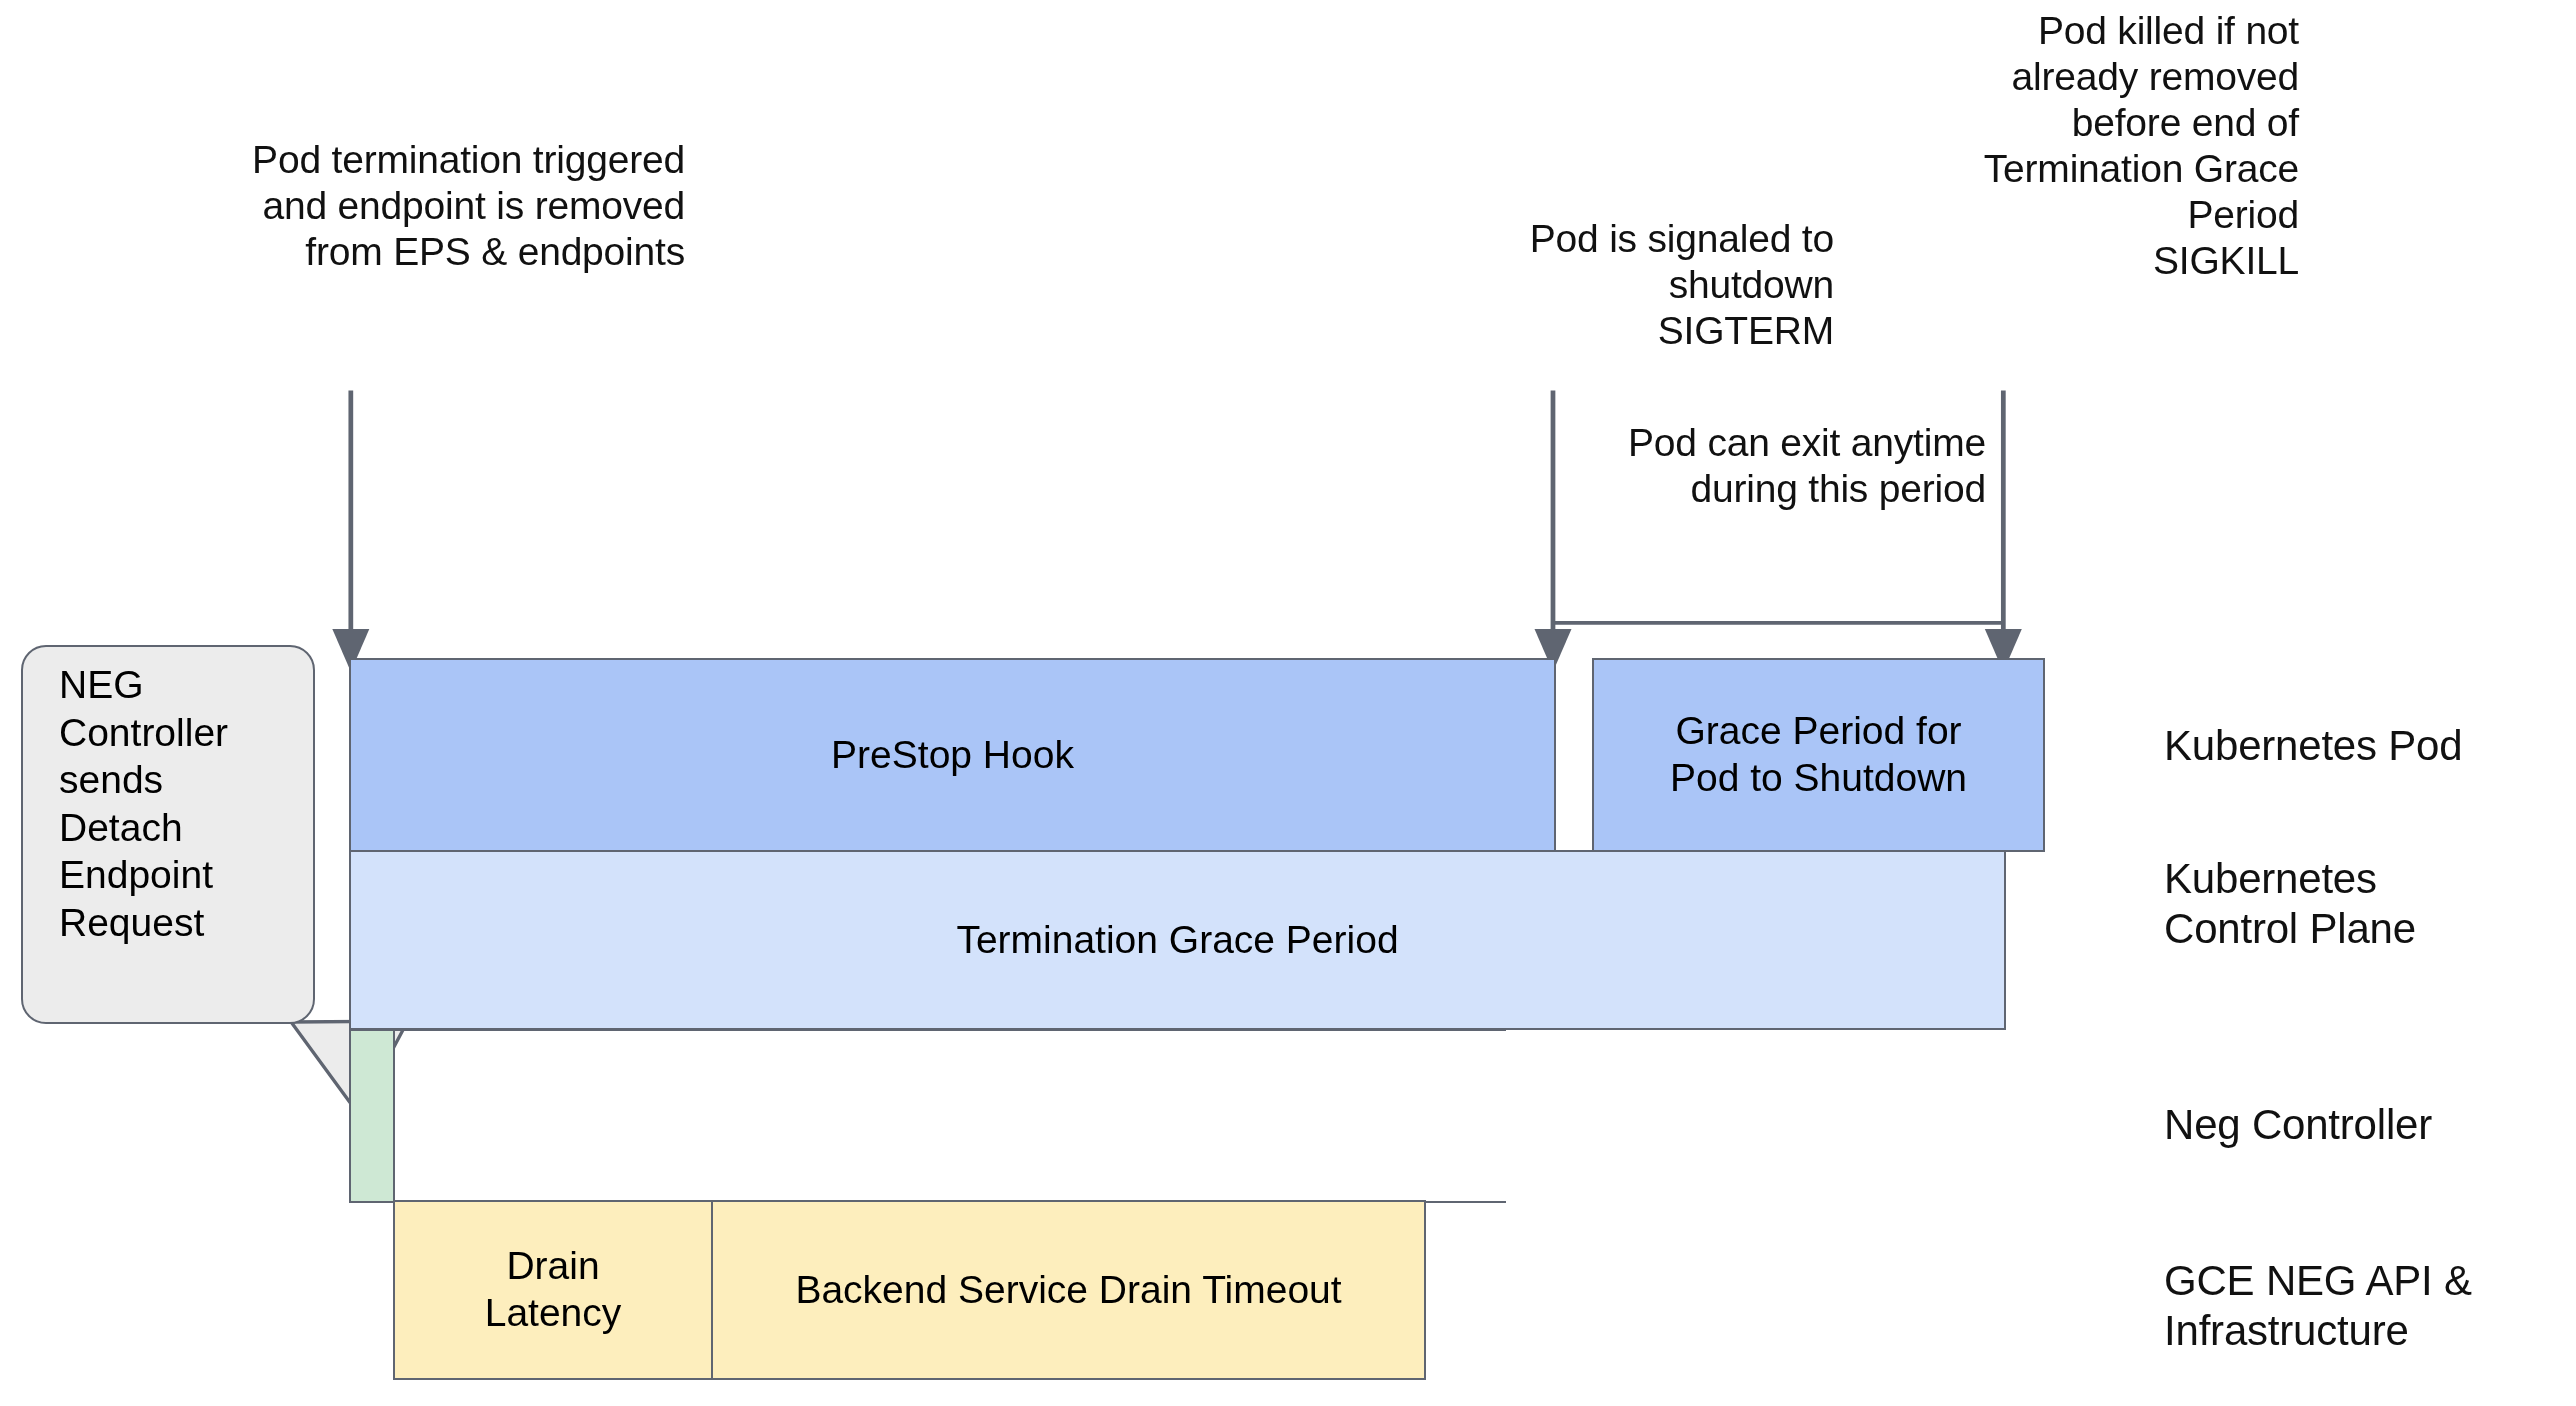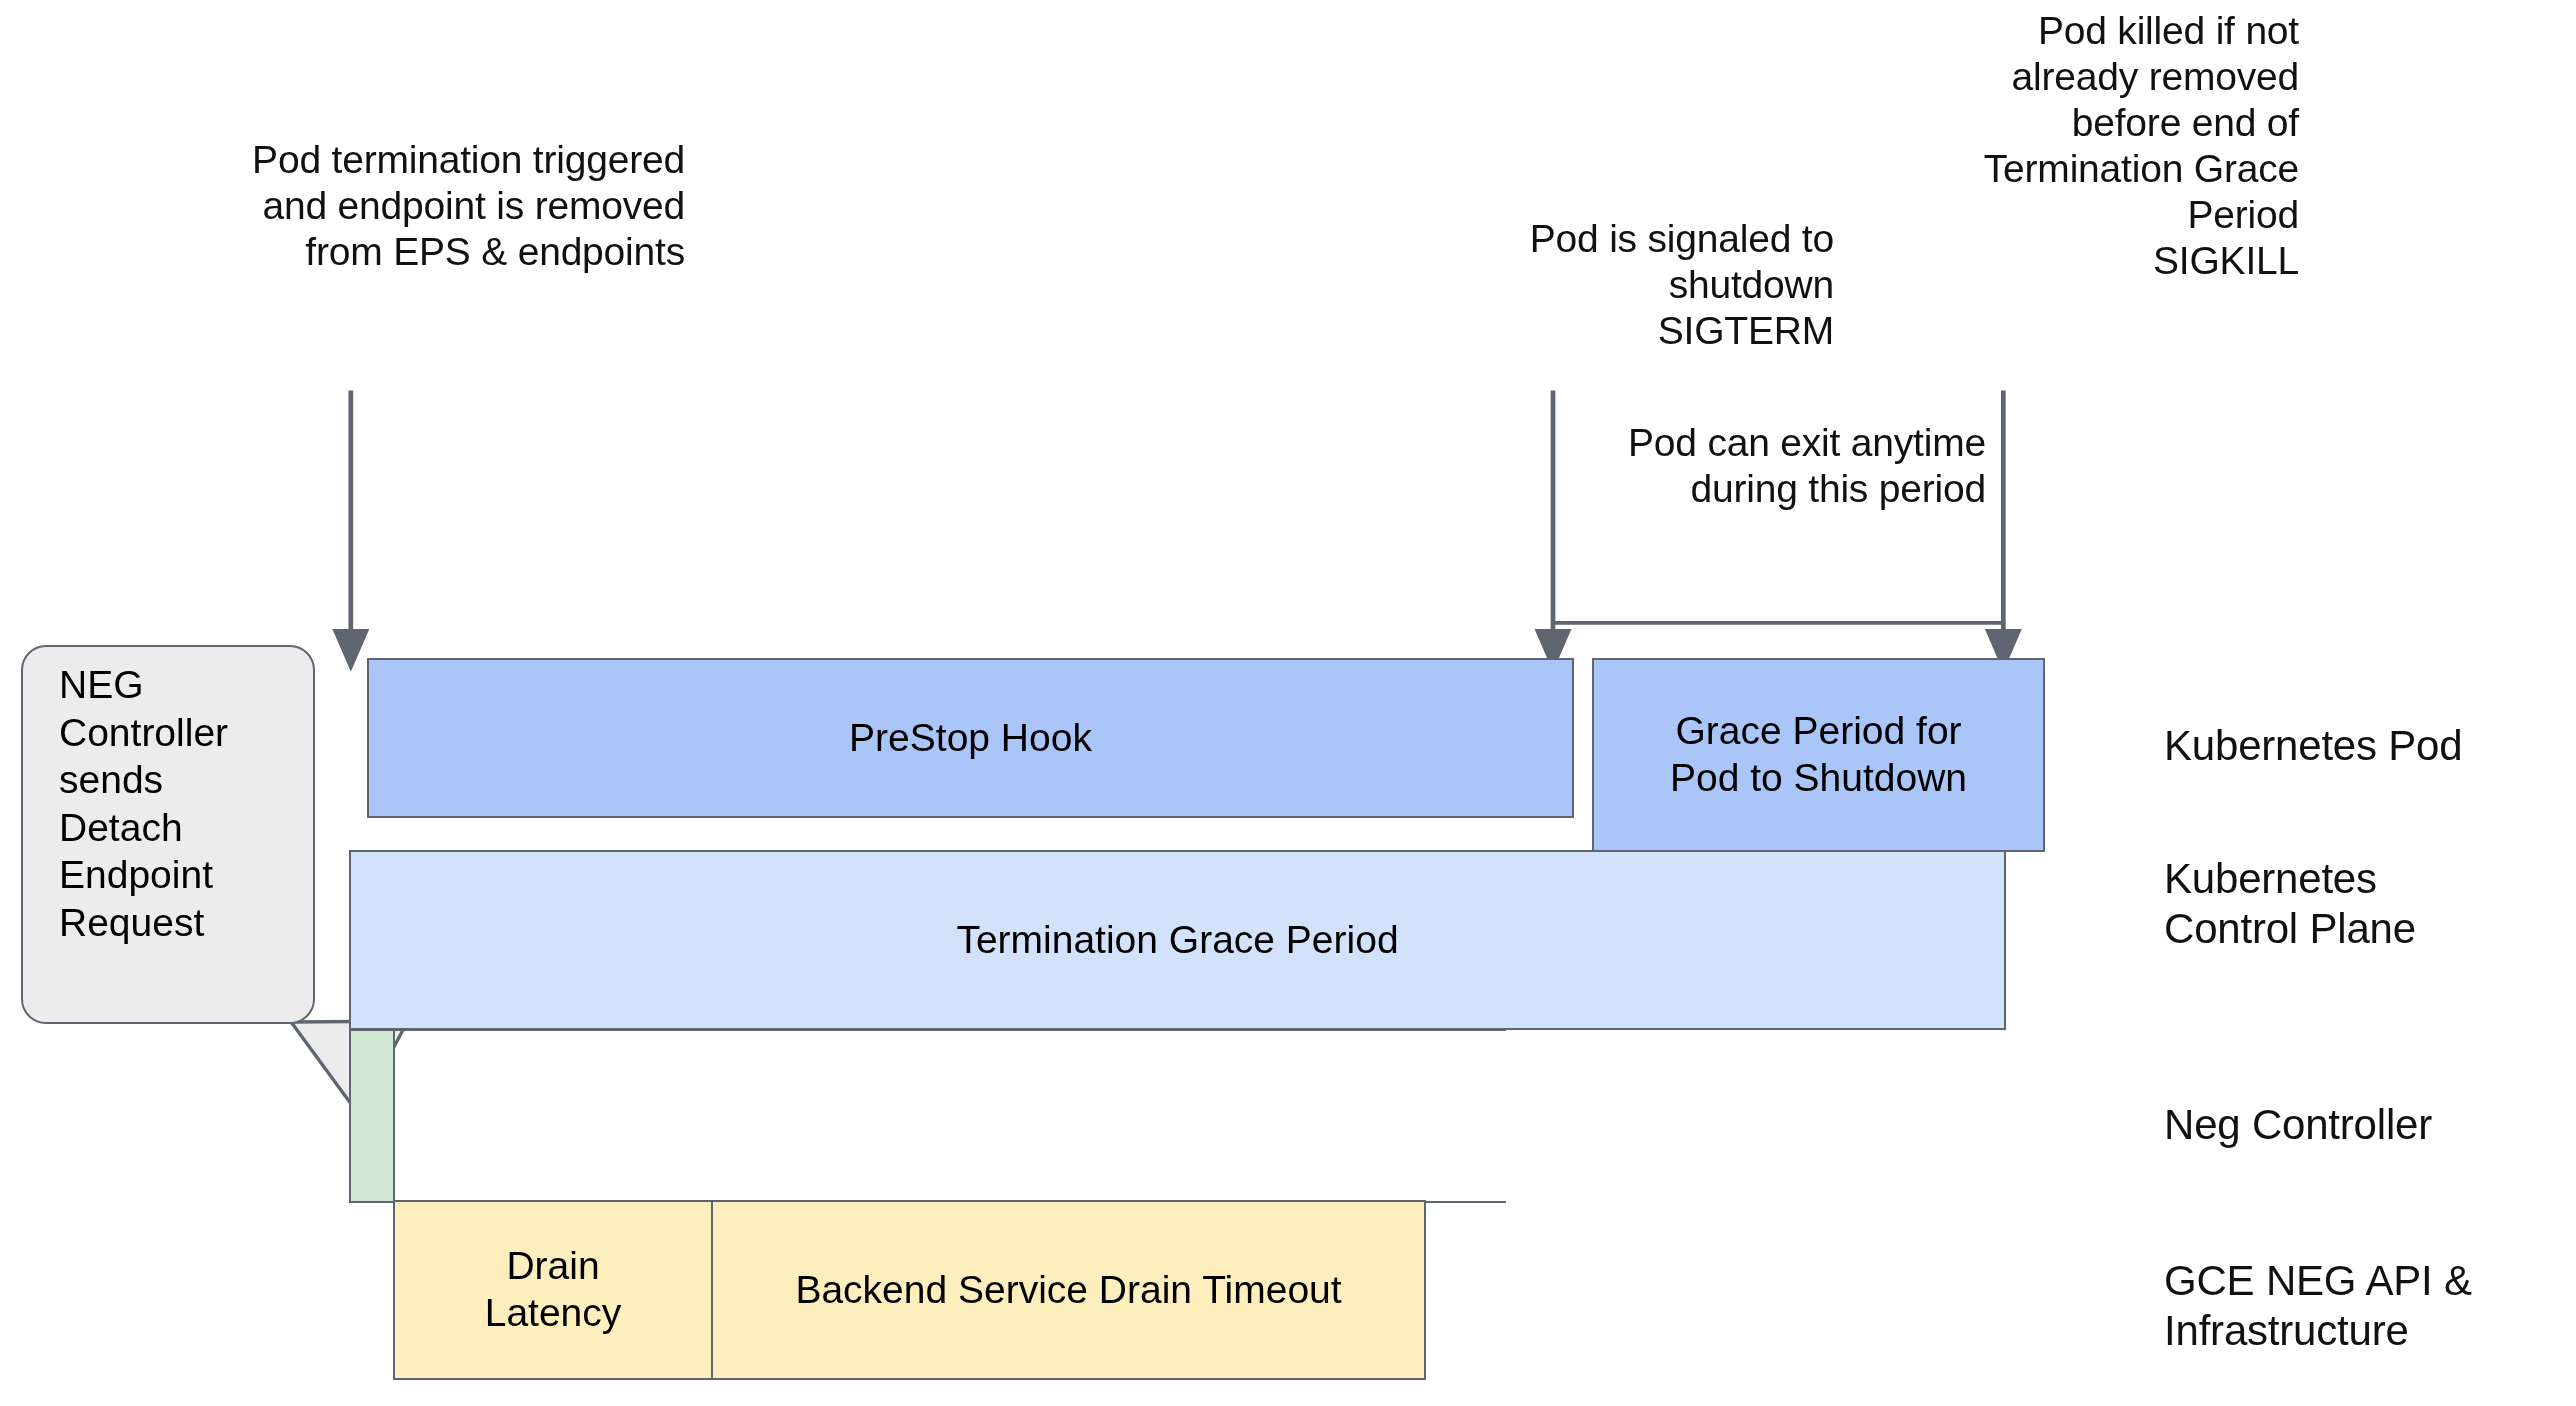--- a/index.html
+++ b/index.html
@@ -114,21 +114,21 @@
   <div class="anno" style="left:1797px; top:7.6px; width:502px;">Pod killed if not
 already removed
 before end of
 Termination Grace
 Period
 SIGKILL</div>
 
   <div class="anno" style="left:1569px; top:420px; width:417px;">Pod can exit anytime
 during this period</div>
 
-  <div class="bar" style="left:367px; top:658px; width:1207px; height:160px; background:#aac5f7;">
+  <div class="bar" style="left:349px; top:658px; width:1207px; height:194px; background:#aac5f7;">
     <span>PreStop Hook</span>
   </div>
 
   <div class="bar" style="left:1592px; top:658px; width:453px; height:194px; background:#aac5f7;">
     <span>Grace Period for
 Pod to Shutdown</span>
   </div>
 
   <div class="bar" style="left:349px; top:850px; width:1657px; height:180px; background:#d3e2fb;">
     <span>Termination Grace Period</span>

